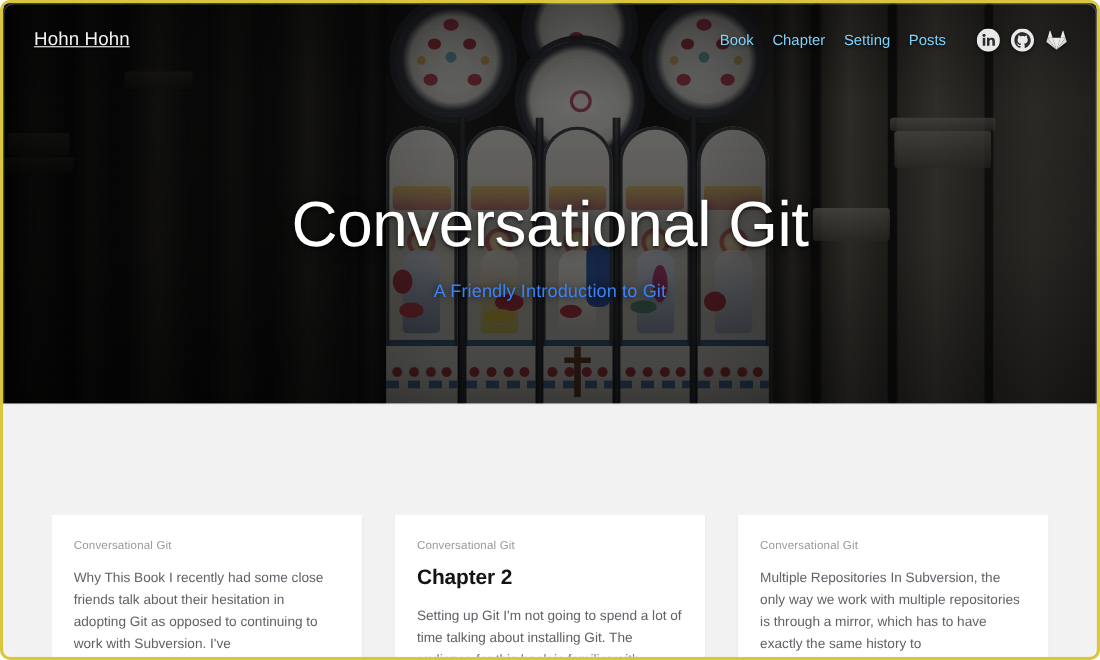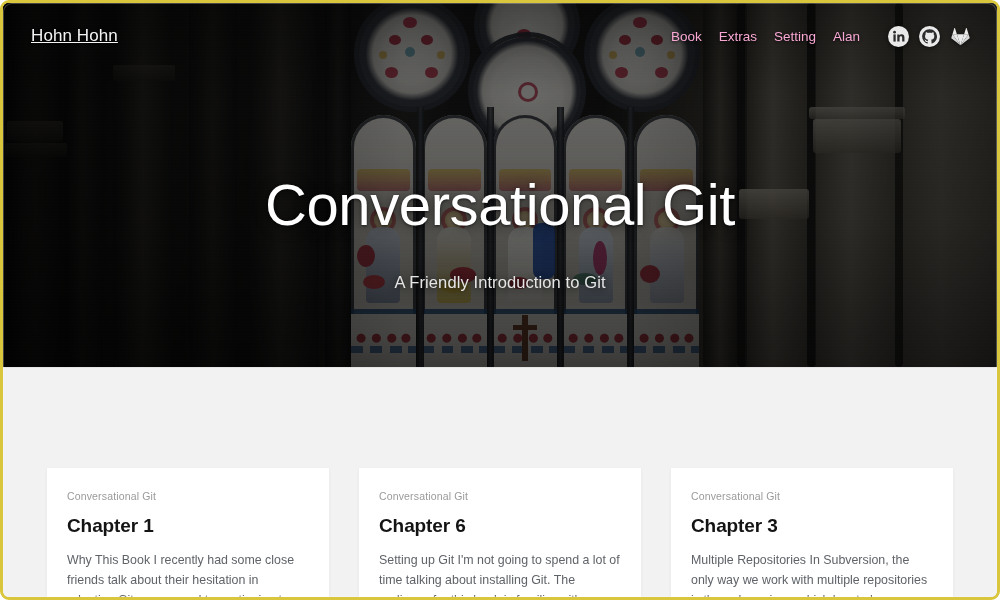--- a/index.html
+++ b/index.html
@@ -310,21 +310,21 @@
     display: flex;
     align-items: center;
     gap: 16px;
   }
   .nav-links {
     display: flex;
     align-items: center;
     gap: 17px;
   }
   .nav-link {
-    color: #f9a8d4;
+    color: #7dd3fc;
     font-size: 13.5px;
     text-decoration: none;
     text-shadow: 0 1px 3px rgba(0,0,0,.75);
     white-space: nowrap;
   }
   .social {
     display: flex;
     align-items: center;
     gap: 10px;
     margin-left: 12px;
@@ -346,22 +346,22 @@
   }
   .hero-title {
     color: #ffffff;
     font-size: 58px;
     font-weight: 400;
     letter-spacing: -0.4px;
     line-height: 1.05;
     text-shadow: 0 2px 14px rgba(0,0,0,.55), 0 1px 3px rgba(0,0,0,.6);
   }
   .hero-sub {
-    margin-top: 37px;
-    color: #e5e5e5;
+    margin-top: 20px;
+    color: #3b82f6;
     font-size: 16.5px;
     font-weight: 400;
     letter-spacing: .1px;
     text-shadow: 0 1px 6px rgba(0,0,0,.7);
   }
 
   
   .page-body {
     position: relative;
     height: 230px;
@@ -523,23 +523,23 @@
       <div class="hero-vignette"></div>
       <div class="hero-blur-tex"></div>
     </div>
 
     <nav class="topbar">
       <a class="brand" href="#">Hohn Hohn</a>
 
       <div class="nav-right">
         <div class="nav-links">
           <a class="nav-link" href="#">Book</a>
-          <a class="nav-link" href="#">Extras</a>
+          <a class="nav-link" href="#">Chapter</a>
           <a class="nav-link" href="#">Setting</a>
-          <a class="nav-link" href="#">Alan</a>
+          <a class="nav-link" href="#">Posts</a>
         </div>
 
         <div class="social">
           <a class="social-ico" href="#" aria-label="LinkedIn">
             <svg viewBox="0 0 24 24" width="21" height="21">
               <circle cx="12" cy="12" r="12" fill="#e9e9e9"></circle>
               <rect x="6.2" y="9.6" width="2.6" height="8.2" fill="#2b2b2b"></rect>
               <circle cx="7.5" cy="7" r="1.6" fill="#2b2b2b"></circle>
               <path d="M10.6 9.6h2.5v1.1c.5-.8 1.4-1.3 2.5-1.3 2 0 3.2 1.2 3.2 3.6v4.8h-2.6v-4.3c0-1.2-.5-1.8-1.4-1.8-.9 0-1.6.6-1.6 1.9v4.2h-2.6z" fill="#2b2b2b"></path>
             </svg>
@@ -569,31 +569,29 @@
       <h1 class="hero-title">Conversational Git</h1>
       <div class="hero-sub">A Friendly Introduction to Git</div>
     </div>
   </header>
 
   <main class="page-body">
     <section class="cards">
 
       <article class="card">
         <div class="card-kicker">Conversational Git</div>
-        <h2 class="card-title">Chapter 1</h2>
         <p class="card-excerpt">Why This Book I recently had some close friends talk about their hesitation in adopting Git as opposed to continuing to work with Subversion. I've</p>
       </article>
 
       <article class="card">
         <div class="card-kicker">Conversational Git</div>
-        <h2 class="card-title">Chapter 6</h2>
+        <h2 class="card-title">Chapter 2</h2>
         <p class="card-excerpt">Setting up Git I'm not going to spend a lot of time talking about installing Git. The audience for this book is familiar with installing software and using a</p>
       </article>
 
       <article class="card">
         <div class="card-kicker">Conversational Git</div>
-        <h2 class="card-title">Chapter 3</h2>
         <p class="card-excerpt">Multiple Repositories In Subversion, the only way we work with multiple repositories is through a mirror, which has to have exactly the same history to</p>
       </article>
 
     </section>
   </main>
 </div>
 
 </body></html>

